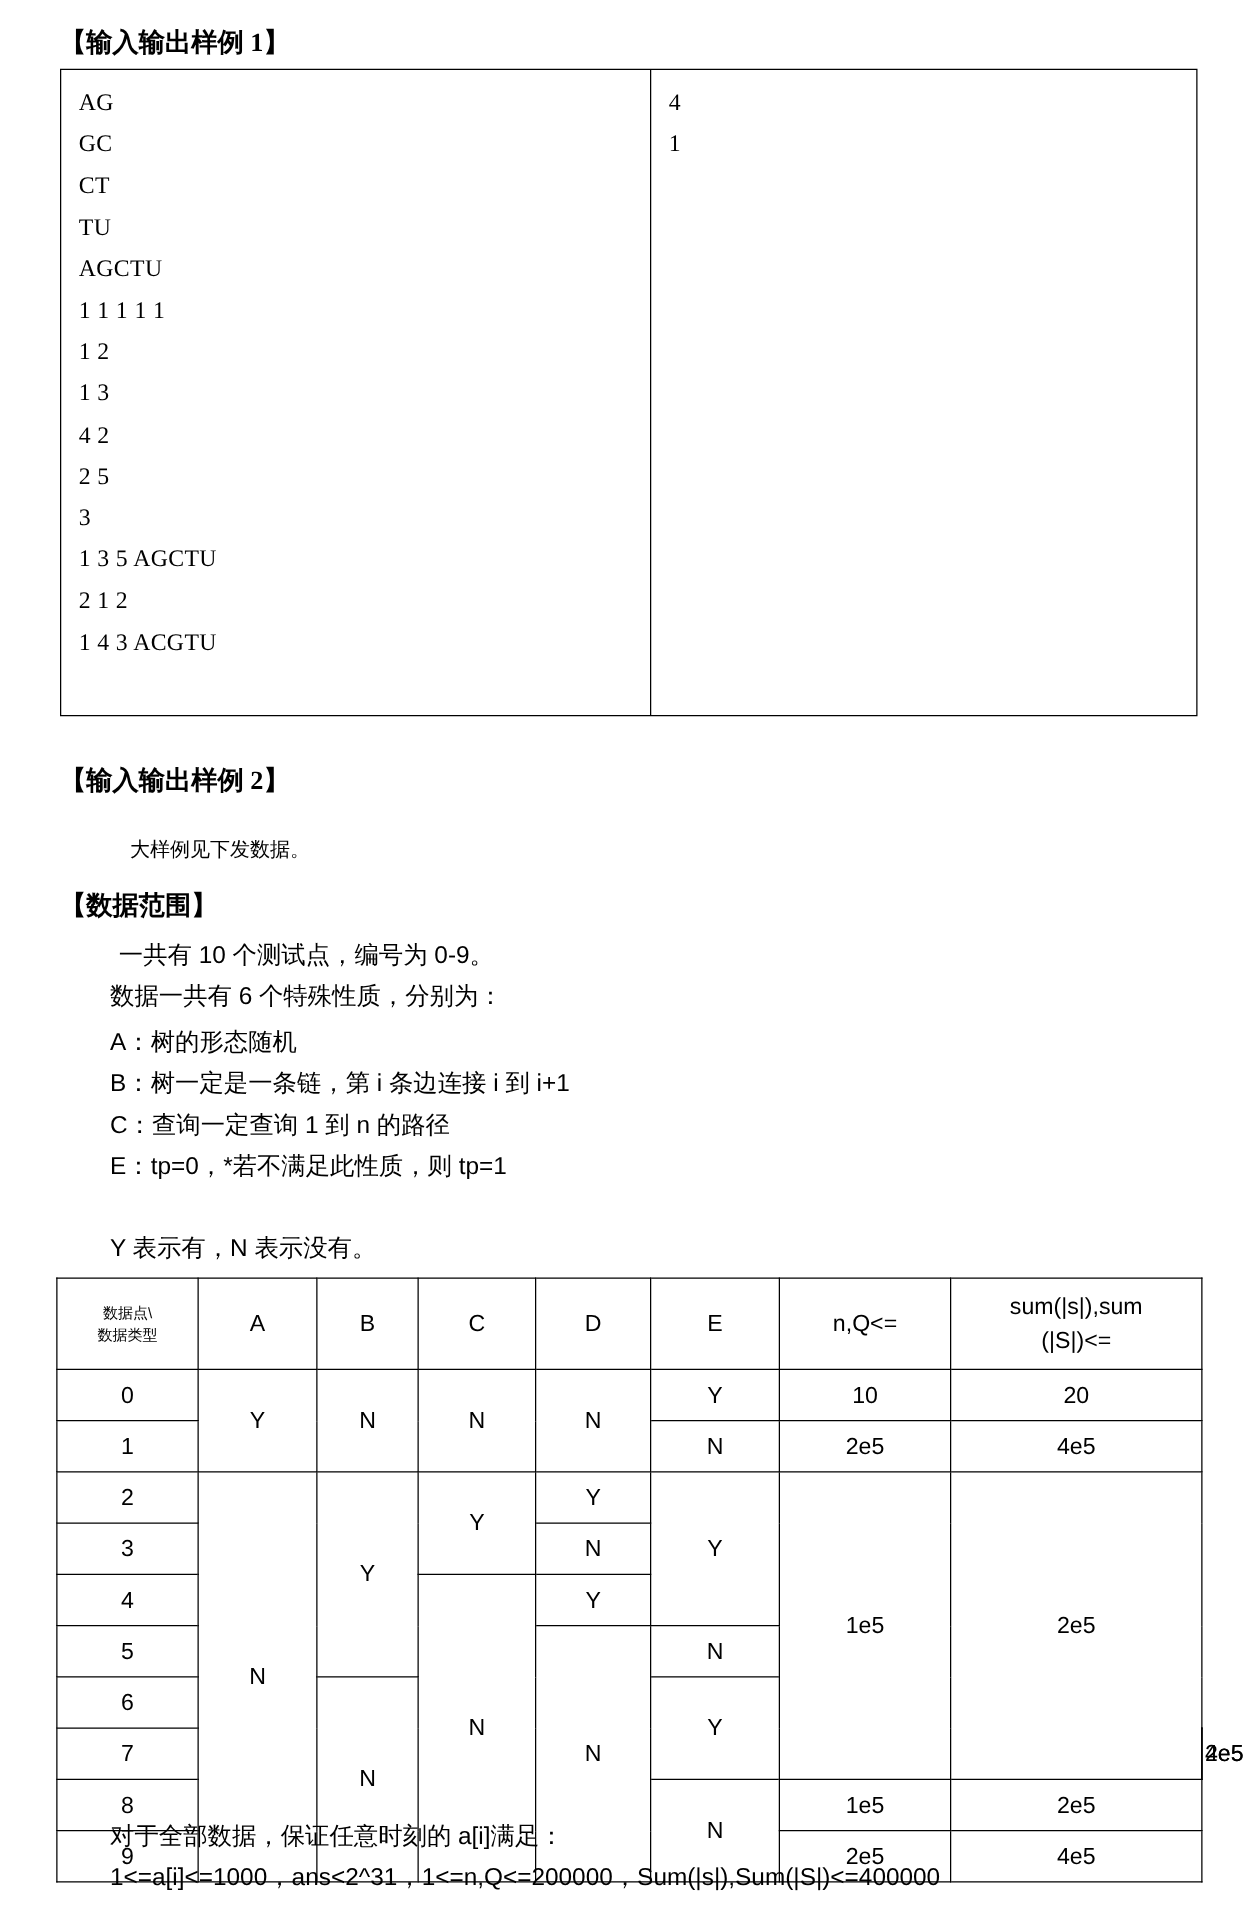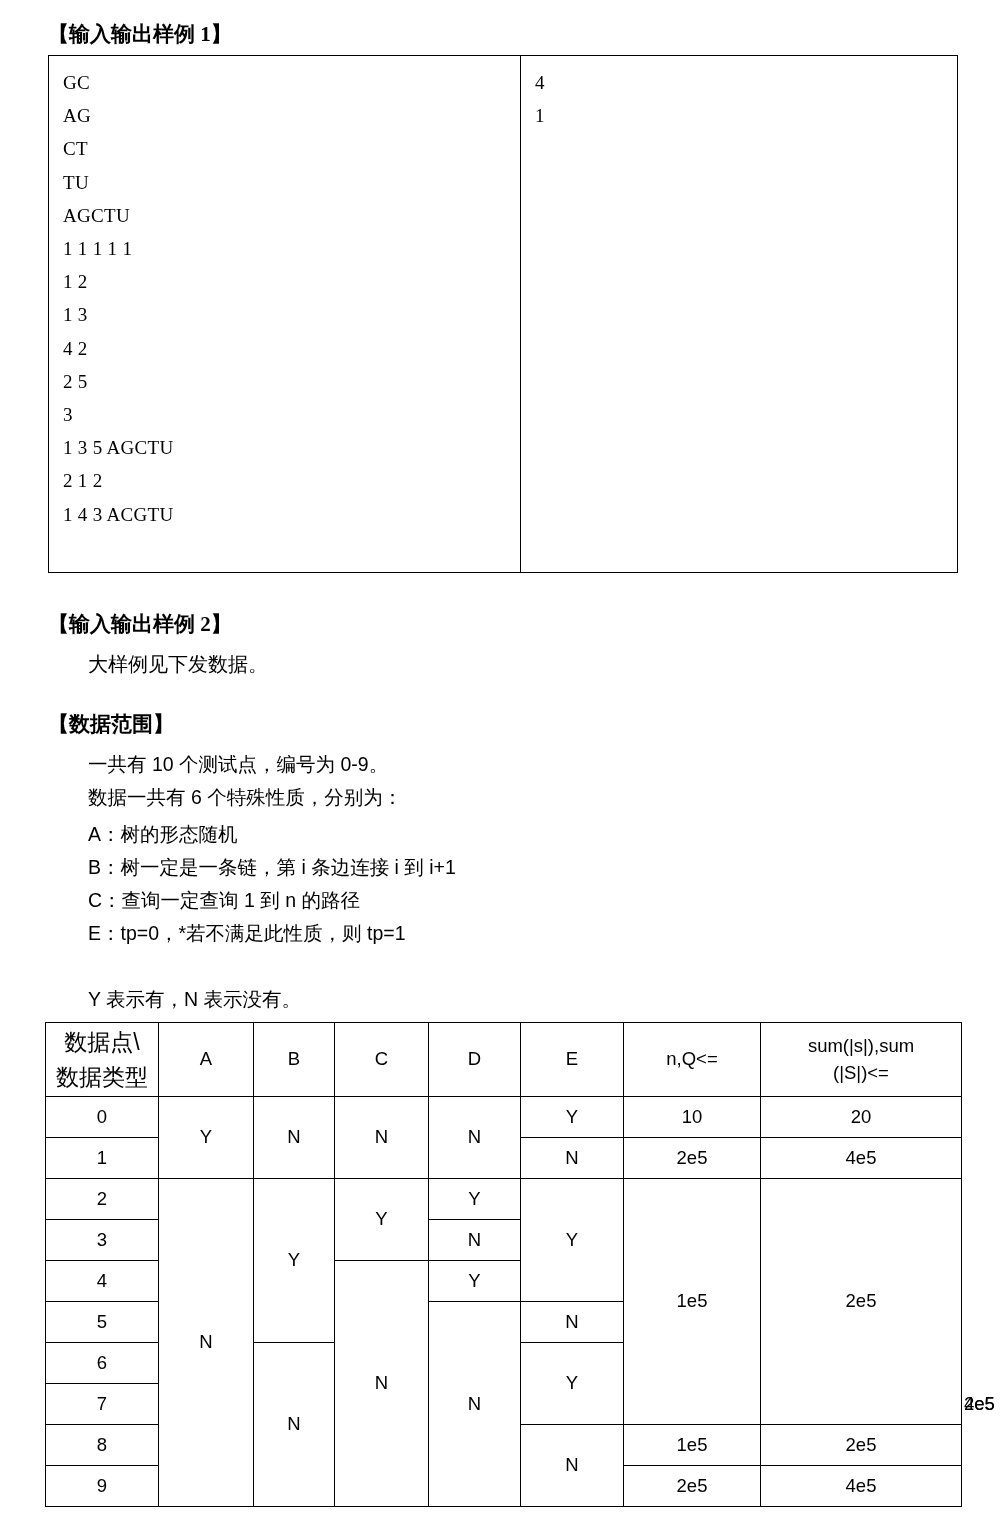--- a/index.html
+++ b/index.html
@@ -68,24 +68,24 @@
     font-family: "Liberation Sans", "DejaVu Sans", sans-serif;
   }
   .para {
     font-size: 19.5px;
     line-height: 33px;
     white-space: pre;
     margin: 0;
   }
   .para-serif {
     font-family: "Liberation Serif", "DejaVu Serif", serif;
-    font-size: 20px;
+    font-size: 16px;
     line-height: 33px;
     white-space: pre;
-    margin: 0;
+    margin: 16px;
   }
 
   
   table.dtable {
     position: absolute;
     left: 45px;
     top: 1022px;
     width: 916px;
     border-collapse: collapse;
     table-layout: fixed;
@@ -105,37 +105,37 @@
   .col-dp   { width: 113px; }
   .col-a    { width: 95px; }
   .col-b    { width: 81px; }
   .col-c    { width: 94px; }
   .col-d    { width: 92px; }
   .col-e    { width: 103px; }
   .col-nq   { width: 137px; }
   .col-sum  { width: 201px; }
 
   .hdr-dp {
-    font-size: 23px;
+    font-size: 12px;
     line-height: 1.5;
   }
 </style>
 </head>
 <body>
 
 <div class="page">
 
   <div class="blk" style="left:48px; top:22px;">
     <div class="sec-heading">【输入输出样例 1】</div>
   </div>
 
   <div class="sample-box">
     <div class="sample-col left">
+      <div class="code-line">AG</div>
       <div class="code-line">GC</div>
-      <div class="code-line">AG</div>
       <div class="code-line">CT</div>
       <div class="code-line">TU</div>
       <div class="code-line">AGCTU</div>
       <div class="code-line">1 1 1 1 1</div>
       <div class="code-line">1 2</div>
       <div class="code-line">1 3</div>
       <div class="code-line">4 2</div>
       <div class="code-line">2 5</div>
       <div class="code-line">3</div>
       <div class="code-line">1 3 5 AGCTU</div>
@@ -152,21 +152,21 @@
     <div class="sec-heading">【输入输出样例 2】</div>
   </div>
   <div class="blk" style="left:88px; top:648px;">
     <div class="para-serif">大样例见下发数据。</div>
   </div>
 
   <div class="blk" style="left:48px; top:712px;">
     <div class="sec-heading">【数据范围】</div>
   </div>
 
-  <div class="blk" style="left:88px; top:748px;">
+  <div class="blk" style="left:88px; top:748px;text-align:center;">
     <div class="para">一共有 10 个测试点，编号为 0-9。</div>
     <div class="para">数据一共有 6 个特殊性质，分别为：</div>
   </div>
 
   <div class="blk" style="left:88px; top:818px;">
     <div class="para">A：树的形态随机</div>
     <div class="para">B：树一定是一条链，第 i 条边连接 i 到 i+1</div>
     <div class="para">C：查询一定查询 1 到 n 的路径</div>
     <div class="para">E：tp=0，*若不满足此性质，则 tp=1</div>
   </div>
@@ -270,14 +270,18 @@
       </tr>
 
       <tr class="drow">
         <td>9</td>
         <td>2e5</td>
         <td>4e5</td>
       </tr>
     </tbody>
   </table>
 
+  <div class="blk" style="left:88px; top:1453px;">
+    <div class="para">对于全部数据，保证任意时刻的 a[i]满足：</div>
+    <div class="para">1&lt;=a[i]&lt;=1000，ans&lt;2^31，1&lt;=n,Q&lt;=200000，Sum(|s|),Sum(|S|)&lt;=400000</div>
+  </div>
 
 </div>
 
 </body></html>

